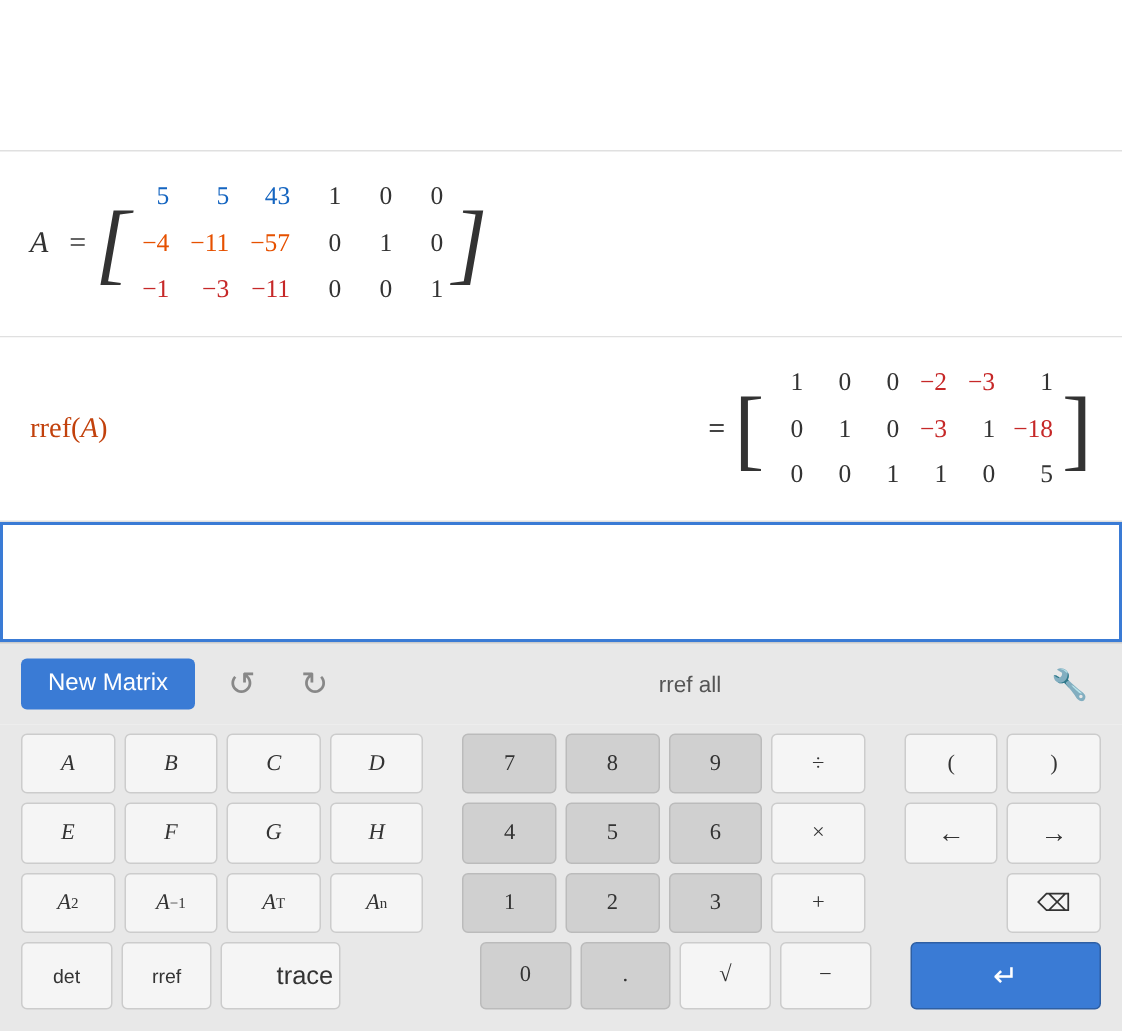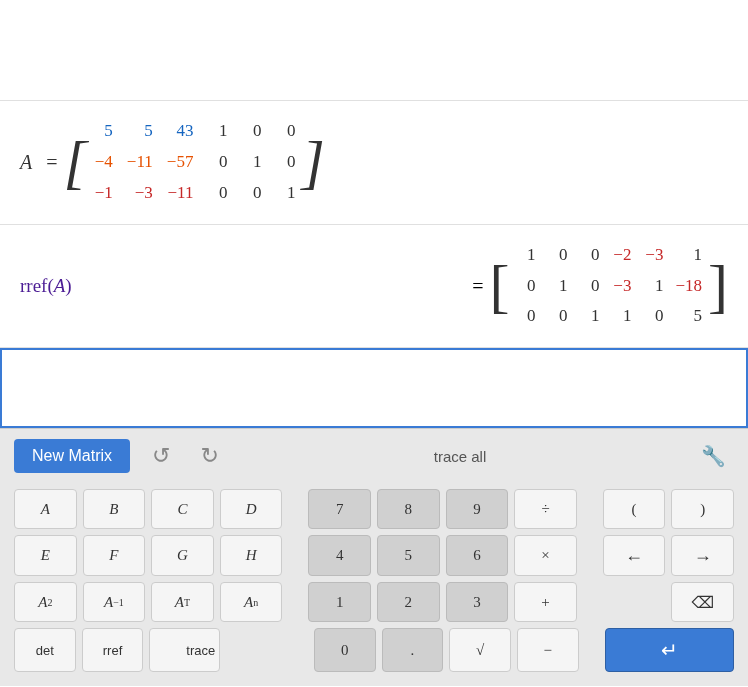--- a/index.html
+++ b/index.html
@@ -93,21 +93,21 @@
       background: #fff;
       display: flex;
       align-items: center;
       justify-content: space-between;
       min-height: 90px;
     }
 
     .rref-label {
       font-size: 19px;
       font-style: normal;
-      color: #4c1d95;
+      color: #c2410c;
     }
 
     .rref-label span {
       font-style: italic;
     }
 
     .rref-result {
       display: flex;
       align-items: center;
     }
@@ -321,21 +321,21 @@
 </div>
 
 <div class="input-area"></div>
 
 <div class="toolbar">
   <div class="toolbar-left">
     <button class="btn-new-matrix">New Matrix</button>
     <button class="toolbar-icon" title="Undo">↺</button>
     <button class="toolbar-icon" title="Redo">↻</button>
   </div>
-  <button class="toolbar-clear">trace all</button>
+  <button class="toolbar-clear">rref all</button>
   <button class="toolbar-wrench" title="Settings">🔧</button>
 </div>
 
 <div style="background:#e8e8e8; padding: 6px 14px 14px 14px;">
 
   <div style="display:grid; grid-template-columns: repeat(4,1fr) 14px repeat(4,1fr) 14px repeat(2,1fr); gap:6px; margin-bottom:6px;">
     <button class="key key-italic">A</button>
     <button class="key key-italic">B</button>
     <button class="key key-italic">C</button>
     <button class="key key-italic">D</button>
@@ -387,21 +387,21 @@
     <button class="key key-number">3</button>
     <button class="key key-operator">+</button>
     <div class="spacer"></div>
     <div></div>
     <button class="key key-delete">⌫</button>
   </div>
 
   <div style="display:grid; grid-template-columns: repeat(4,1fr) 14px repeat(4,1fr) 14px repeat(2,1fr); gap:6px;">
     <button class="key" style="font-family:Arial,sans-serif; font-size:13px; font-style:normal;">det</button>
     <button class="key" style="font-family:Arial,sans-serif; font-size:13px; font-style:normal;">rref</button>
-    <button class="key" style="font-family:Arial,sans-serif; font-size:13px; font-style:normal;padding-left:36px;">trace</button>
+    <button class="key" style="font-family:Arial,sans-serif; font-size:17px; font-style:normal;padding-left:36px;">trace</button>
     <div></div>
     <div class="spacer"></div>
     <button class="key key-number">0</button>
     <button class="key key-number">.</button>
     <button class="key key-operator">√</button>
     <button class="key key-operator">−</button>
     <div class="spacer"></div>
     <button class="key key-blue" style="grid-column: span 2; font-size:20px;">↵</button>
   </div>
 </div>

